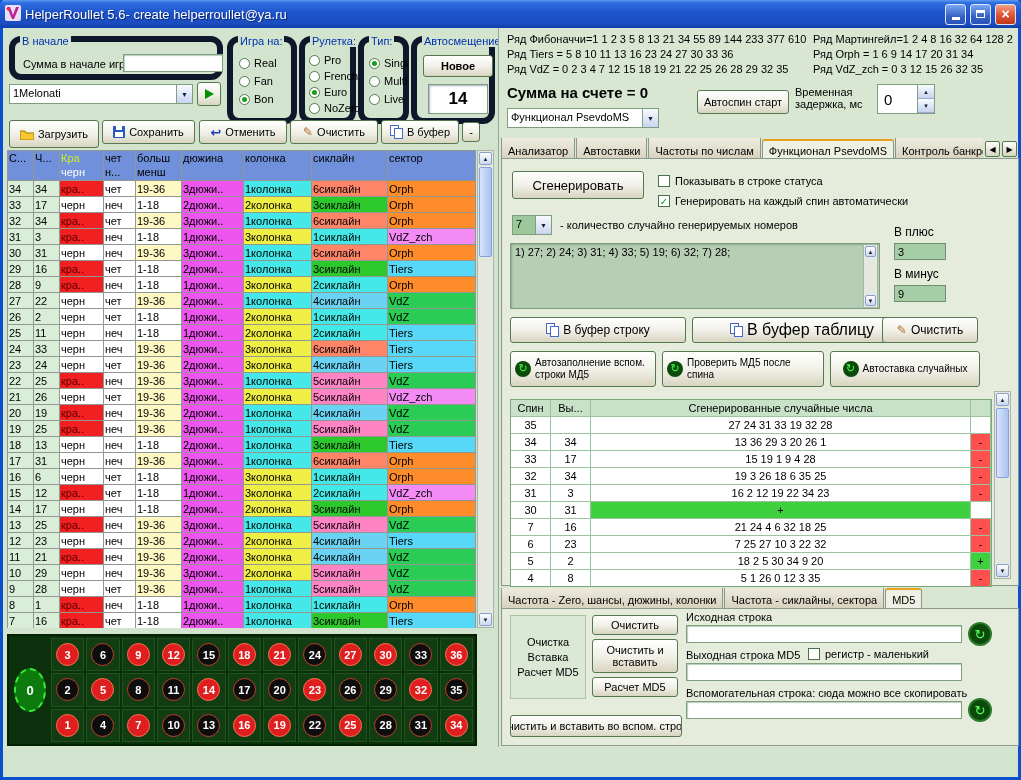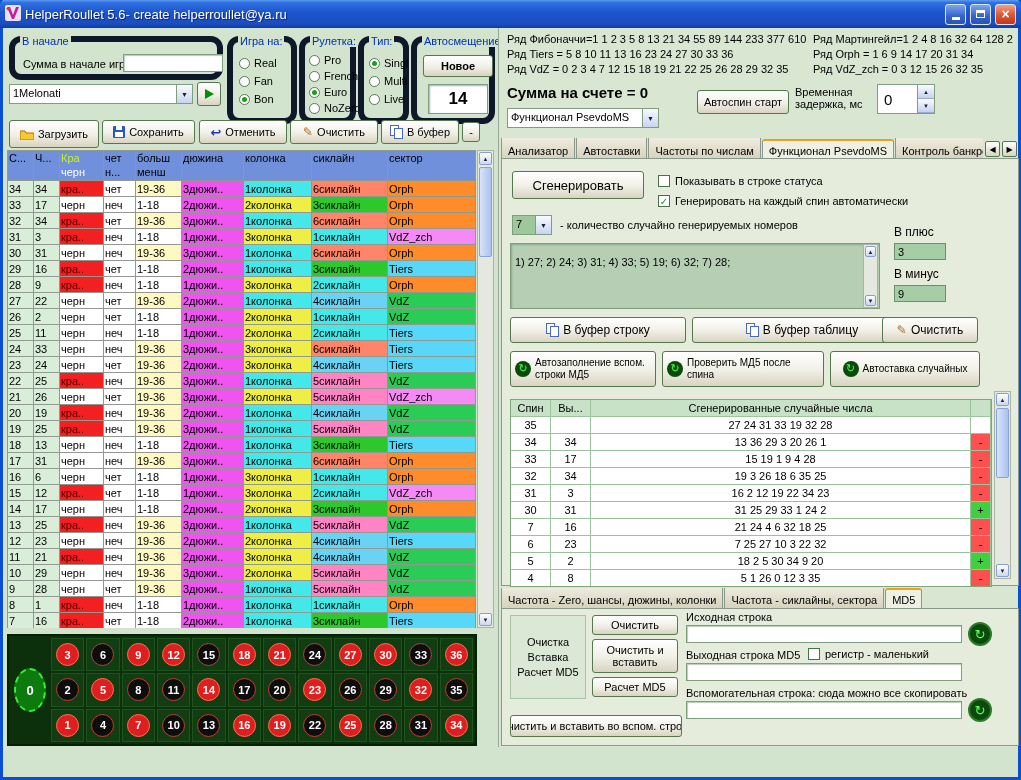--- a/index.html
+++ b/index.html
@@ -59,21 +59,21 @@
 .spval{flex:1;display:flex;align-items:center;padding-left:6px;font-size:15px}
 .sbtns{width:17px;display:flex;flex-direction:column;border-left:1px solid #7e9e7e}
 .sbtns span{flex:1;font-size:6px;display:flex;align-items:center;justify-content:center;background:linear-gradient(#fafcff,#c6d2ee);border-bottom:1px solid #9aaad0;color:#123}
 .tabstrip{position:absolute;display:flex;align-items:flex-end;gap:1px;overflow:hidden}
 .tab{border:1px solid #88988a;border-bottom:none;border-radius:3px 3px 0 0;padding:10px 6px 2px;background:linear-gradient(#f2f0e4,#d6d2be);white-space:nowrap;flex:none}
 .tab.active{background:#edf0e2;border-top:2px solid #e8a020;padding-top:4px}
 .tabarr{position:absolute;width:15px;height:16px;border:1px solid #56784f;border-radius:2px;background:linear-gradient(#fff,#d8d4c0);font-size:8px;display:flex;align-items:center;justify-content:center}
 .tabpanel{position:absolute;border:1px solid #88988a;background:#e6ecdc}
 .cbrow{position:absolute;display:flex;align-items:center;gap:5px;white-space:nowrap}
 .cb{width:12px;height:12px;background:#fff;border:1px solid #48704a;display:flex;align-items:center;justify-content:center;font-size:10px;font-weight:bold;color:#0aa00a;flex:none}
-.txtarea{position:absolute;background:#b6ceb4;border:1px solid #7e9e7e;box-shadow:inset 1px 1px 2px #8aa88a;font-size:11px;padding:12px 4px;overflow:hidden}
+.txtarea{position:absolute;background:#b6ceb4;border:1px solid #7e9e7e;box-shadow:inset 1px 1px 2px #8aa88a;font-size:11px;padding:2px 4px;overflow:hidden}
 .greenfield{position:absolute;background:#a6cea6;border:1px solid #6e8e6e;font-size:11px;padding:0 3px;display:flex;align-items:center}
 .recycle{width:16px;height:16px;border-radius:50%;background:#0b4a0b;color:#4f4;font-size:11px;line-height:15px;text-align:center;flex:none}
 .recbtn{position:absolute;width:24px;height:24px;border-radius:50%;background:#0b4a0b;border:2px solid #2a7a2a;color:#5f5;display:flex;align-items:center;justify-content:center;font-size:13px}
 .gtable{position:absolute;background:#fff;border:1px solid #7aa87a;font-size:11px;overflow:hidden}
 .grow{display:grid;grid-template-columns:40px 40px 1fr 20px;border-bottom:1px solid #9cc49c;height:17px;line-height:16px}
 .grow>div{border-right:1px solid #9cc49c;overflow:hidden;white-space:nowrap;padding:0 2px}
 .gc{text-align:center}
 .ghead{background:#c8e2c8}
 .mneg{background:#ff5050;text-align:center}.mpos{background:#3fd03f;text-align:center}
 .md5side{position:absolute;border:1px solid #a8c4a4;background:#dce8d6;display:flex;align-items:center;justify-content:center;text-align:center;padding:4px;line-height:15px}
@@ -771,21 +771,21 @@
         <span class="lbl abs" style="left:392px;top:108px;font-size:12px">В минус</span>
         <div class="greenfield" style="left:392px;top:126px;width:52px;height:17px">9</div>
 
         <button class="btn" style="left:8px;top:158px;width:176px;height:26px;font-size:12px">
             <svg class="ic" width="13" height="14">
               <rect x="0.5" y="0.5" width="8" height="10" fill="#fff" stroke="#4868c8"></rect>
               <rect x="4.5" y="3.5" width="8" height="10" fill="#fff" stroke="#4868c8"></rect>
             </svg>
             <span>В буфер строку</span>
           </button>
-        <button class="btn" style="left:190px;top:158px;width:220px;height:26px;font-size:12px">
+        <button class="btn" style="left:190px;top:158px;width:220px;height:26px;font-size:16px">
             <svg class="ic" width="13" height="14">
               <rect x="0.5" y="0.5" width="8" height="10" fill="#fff" stroke="#4868c8"></rect>
               <rect x="4.5" y="3.5" width="8" height="10" fill="#fff" stroke="#4868c8"></rect>
             </svg>
             <span>В буфер таблицу</span>
           </button>
         <button class="btn" style="left:380px;top:158px;width:96px;height:26px;font-size:12px">
             <span class="icb">✎</span>
             <span>Очистить</span>
           </button>
@@ -836,21 +836,20 @@
             </div>
             <div class="grow">
               <div class="gc">31</div>
               <div class="gc">3</div>
               <div class="gc">16 2 12 19 22 34 23</div>
               <div class="mneg">-</div>
             </div>
             <div class="grow">
               <div class="gc">30</div>
               <div class="gc">31</div>
-              <div class="gc">31 25 29 33 1 24 2</div>
               <div class="mpos">+</div>
             </div>
             <div class="grow">
               <div class="gc">7</div>
               <div class="gc">16</div>
               <div class="gc">21 24 4 6 32 18 25</div>
               <div class="mneg">-</div>
             </div>
             <div class="grow">
               <div class="gc">6</div>

